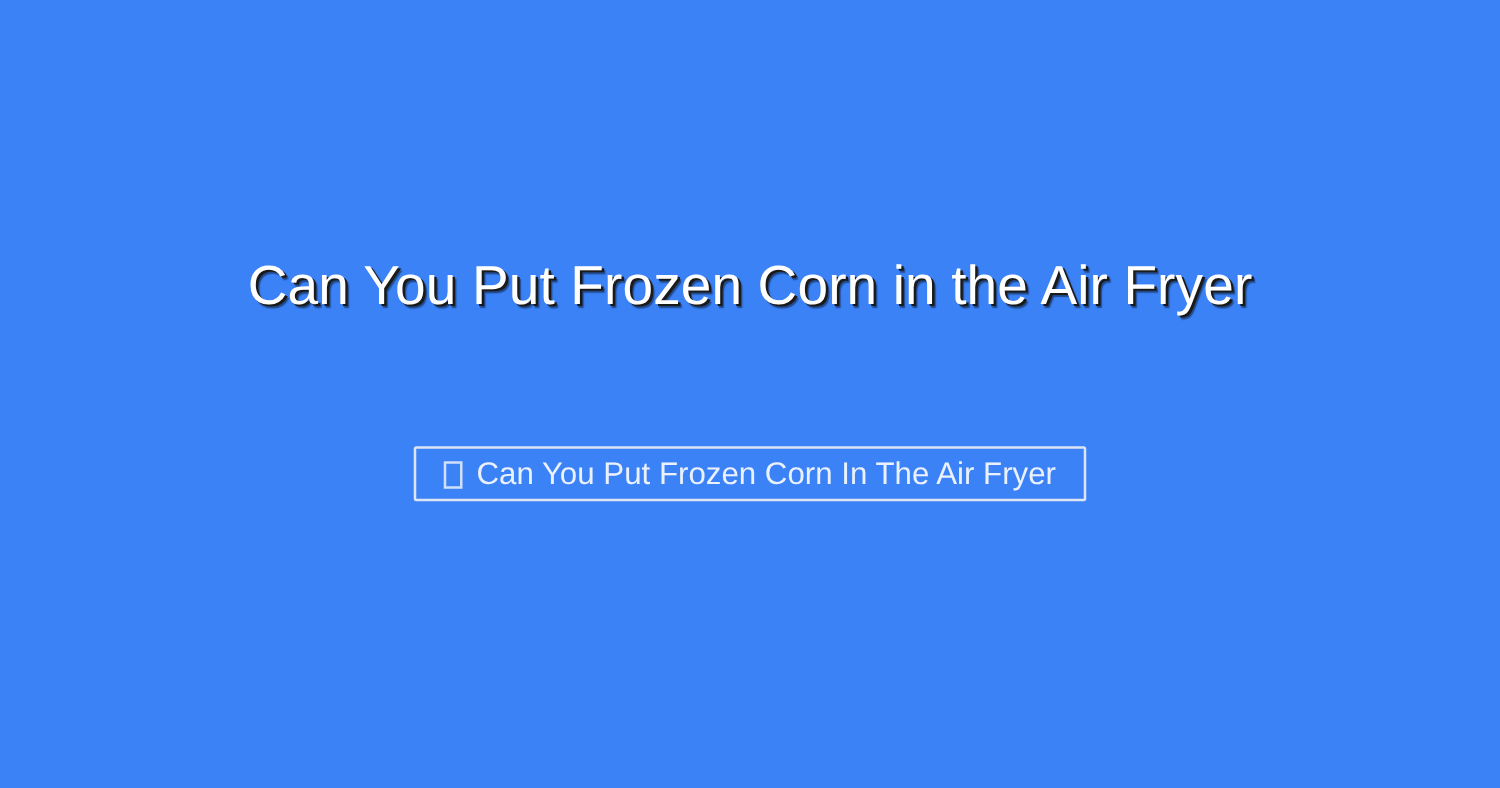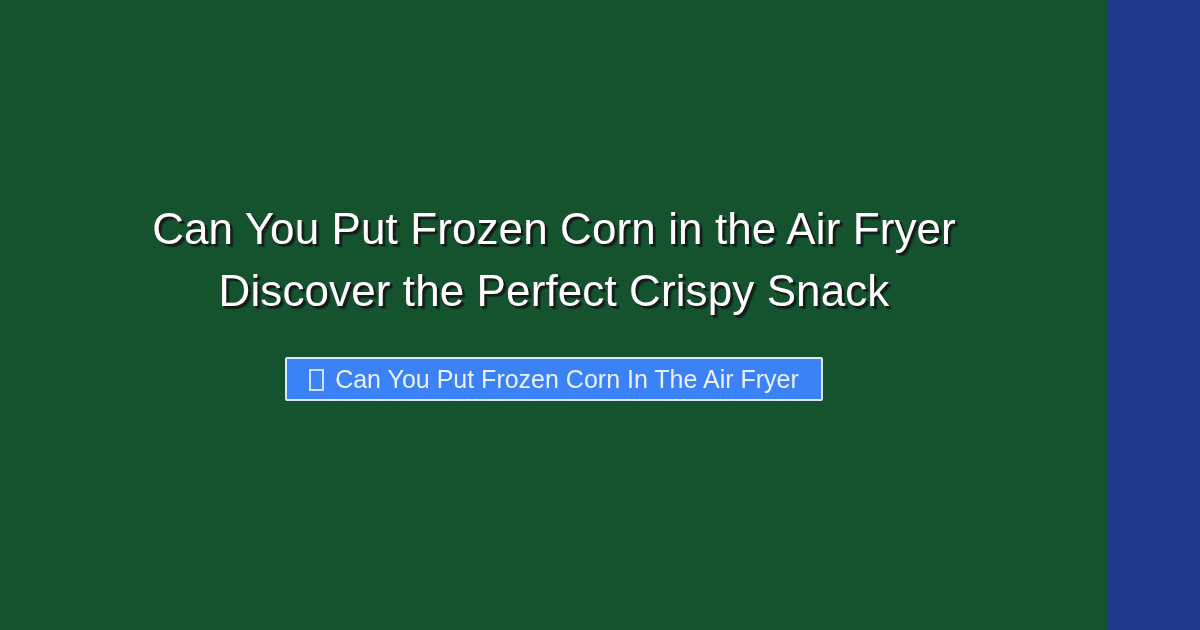--- a/index.html
+++ b/index.html
@@ -12,23 +12,23 @@
     height: 630px;
     overflow: hidden;
     font-family: "Liberation Sans", sans-serif;
     background: #1f3a8a;
   }
 
   
   .hero {
     position: relative;
     box-sizing: border-box;
-    width: 1108px;
+    width: 1200px;
     height: 630px;
-    background: #14532d;
+    background: #3b82f6;
     display: flex;
     flex-direction: column;
     align-items: center;
     justify-content: flex-start;
   }
 
   
   .headline {
     position: absolute;
     left: 0;
@@ -91,21 +91,20 @@
     display: inline-block;
   }
 </style>
 </head>
 <body>
 
 <div class="hero">
 
   <div class="headline">
     <span class="headline-line">Can You Put Frozen Corn in the Air Fryer</span>
-    <span class="headline-line">Discover the Perfect Crispy Snack</span>
   </div>
 
   <div class="badge-wrap">
     <a href="#" class="badge">
       <span class="badge-glyph"></span>
       <span class="badge-label">Can You Put Frozen Corn In The Air Fryer</span>
     </a>
   </div>
 
 </div>

